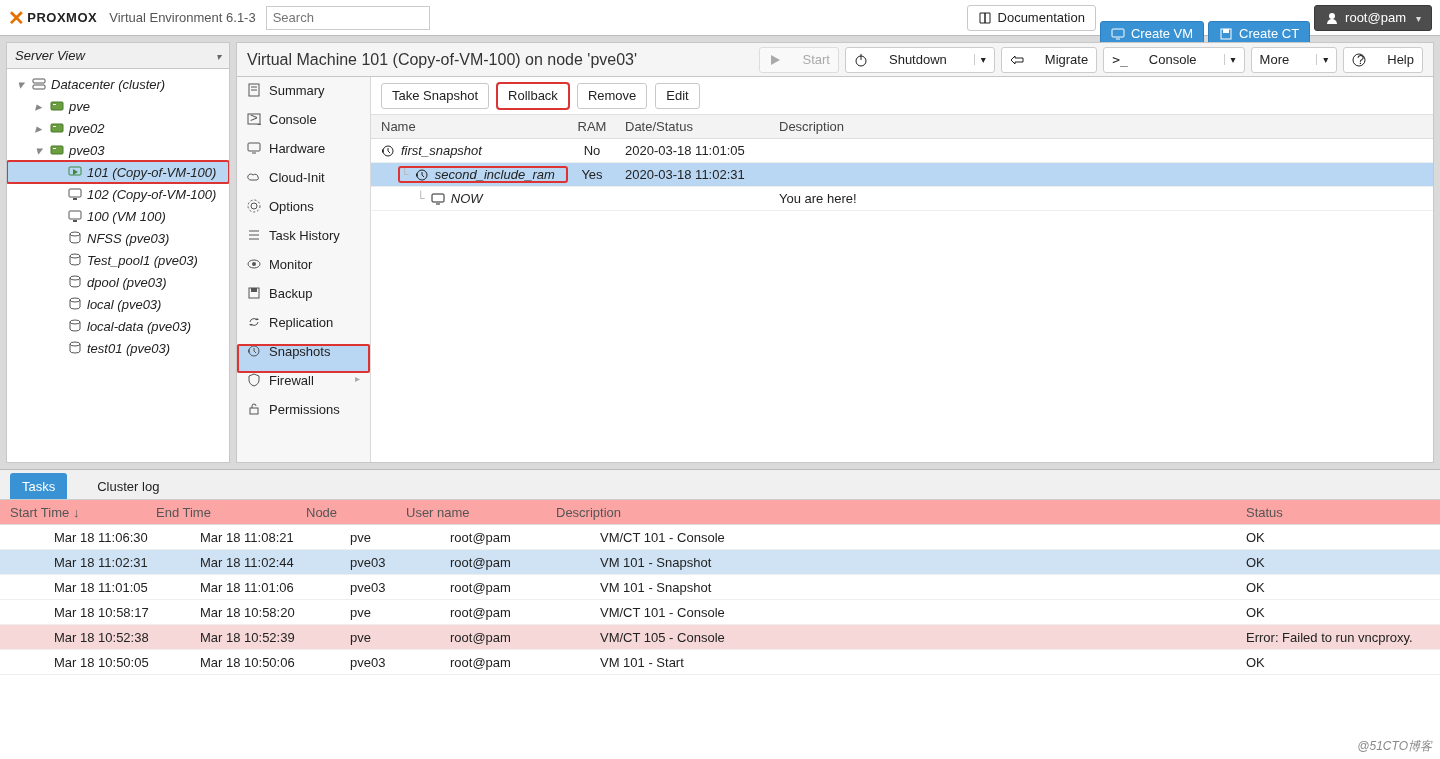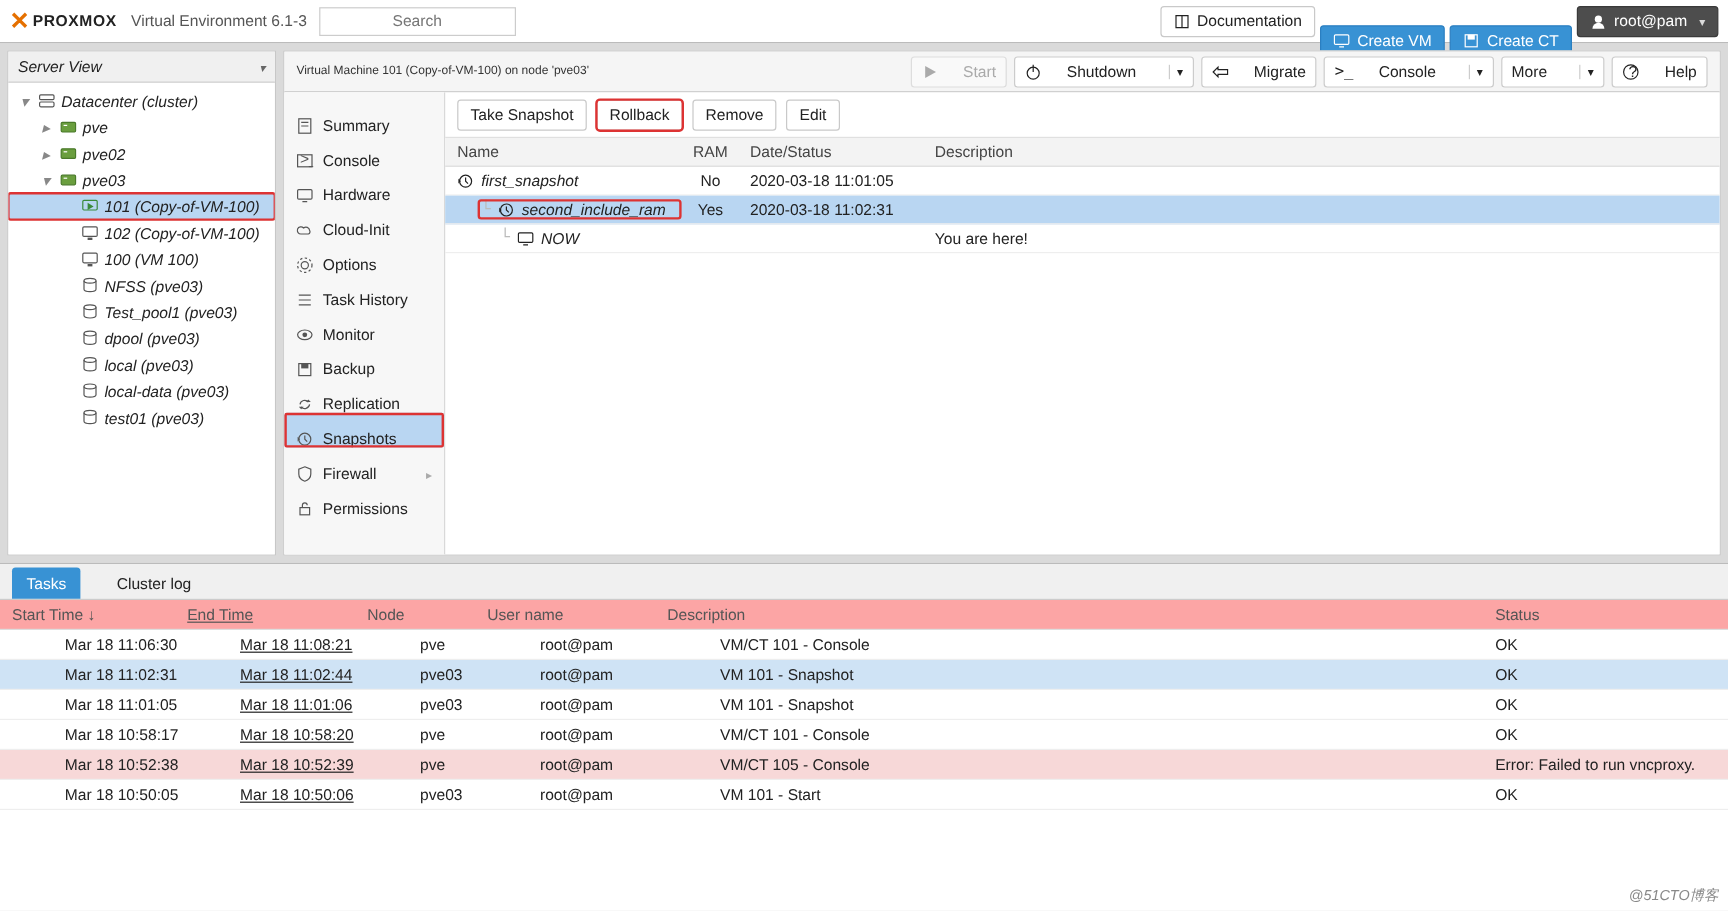--- a/index.html
+++ b/index.html
@@ -1,49 +1,49 @@
 <!DOCTYPE html>
 <html><head>
 <meta charset="utf-8">
 <style>
 * { box-sizing: border-box; font-family: "Helvetica Neue", Arial, sans-serif; font-size: 13px; }
 html, body { margin: 0; padding: 0; width: 1440px; height: 759px; background: #dadada; color: #222; overflow: hidden; }
 .topbar { display: flex; align-items: center; height: 36px; background: #fff; border-bottom: 1px solid #bbb; padding: 0 8px; }
 .logo { display:flex; align-items:center; gap:2px; margin-right: 8px; font-weight:700; font-size:18px; letter-spacing:.5px;}
 .logo .x { color:#e57000; font-weight:900; font-size:20px;}
 .topbar-title { color:#555; margin: 0 10px 0 4px; }
-.search { width:164px; height:24px; border:1px solid #ccc; background:#fff; padding:2px 6px;text-align:center; }
+.search { width:164px; height:24px; border:1px solid #ccc; background:#fff; padding:2px 6px; }
 .topbar-spacer { flex:1; }
 .btn { display:inline-flex; align-items:center; gap:6px; height:26px; padding:0 10px; border:1px solid #c9c9c9; background:#fff; border-radius:3px; cursor:pointer; margin-left:4px; }
 .btn.blue { background:#3892d4; color:#fff; border-color:#2b7fc1;margin-top:32px; }
 .btn.dark { background:#4d4d4d; color:#fff; border-color:#3a3a3a; }
 .btn .chev::after { content:"▾"; margin-left:4px; font-size:10px; opacity:.8;}
 .shell { position:absolute; top:36px; left:0; right:0; bottom:0; display:flex; flex-direction:column; }
 .upper { flex:1; display:flex; min-height:0; padding:6px; gap:6px; }
 .panel { background:#f5f5f5; border:1px solid #c7c7c7; display:flex; flex-direction:column; }
 .side { width:224px;font-style:italic; }
 .side-header { height:26px; border-bottom:1px solid #c7c7c7; display:flex; align-items:center; justify-content:space-between; padding:0 8px; background:#f0f0f0; font-size:13px; }
 .side-header .chev::after { content:"▾"; font-size:10px; color:#666;}
 .tree { flex:1; background:#fff; overflow:auto; padding:4px 0; }
 .tree-row { display:flex; align-items:center; height:22px; padding-left:6px; gap:4px; cursor:default; }
 .tree-row.sel { background:#b9d6f2; }
 .tree-row.sel.box { outline:2px solid #d33; outline-offset:-1px; border-radius:2px;}
 .ind0 { padding-left:10px;} .ind1{padding-left:28px;} .ind2{padding-left:46px;}
 .tw::before { content:"▸"; color:#888; width:10px; display:inline-block;} .tw.open::before{content:"▾";}
 .ic { width:16px; display:inline-flex; justify-content:center; color:#555;}
 .main { flex:1; display:flex; flex-direction:column; }
 .main-head { height:34px; display:flex; align-items:center; padding:0 10px; background:#f5f5f5; border-bottom:1px solid #c7c7c7; }
-.main-head .title { flex:1; font-size:10px; color:#333;}
+.main-head .title { flex:1; font-size:16px; color:#333;}
 .mh-btn { display:inline-flex; align-items:center; gap:21px; height:26px; padding:0 8px; border:1px solid #ccc; background:#fff; border-radius:3px; cursor:pointer; margin-left:6px;text-align:center; }
 .mh-btn.disabled { color:#aaa; border-color:#ddd; background:#f9f9f9; cursor:default;}
 .mh-btn .split { border-left:1px solid #ccc; margin-left:6px; padding-left:6px; font-size:10px;}
 .mh-btn .split::after{content:"▾";}
 .content { flex:1; display:flex; background:#fff; }
 .subnav { width:134px; border-right:1px solid #d9d9d9; background:#f7f7f7; padding:6px 0; }
-.subnav-item { display:flex; align-items:flex-end; gap:8px; height:29px; padding:0 10px; cursor:pointer; }
+.subnav-item { display:flex; align-items:flex-start; gap:8px; height:29px; padding:0 10px; cursor:pointer; }
 .subnav-item.sel { background:#b9d6f2; }
 .subnav-item.sel.box { outline:2px solid #d33; outline-offset:-2px; border-radius:2px;}
 .subnav-item .ic { width:14px; }
 .snap-pane { flex:1; display:flex; flex-direction:column; }
 .snap-tb { height:38px; display:flex; align-items:center; gap:8px; padding:0 10px; border-bottom:1px solid #e0e0e0;}
 .snap-tb .btn { margin-left:0; }
 .snap-tb .btn.box { outline:2px solid #d33; outline-offset:-1px;}
 .snap-grid-head, .snap-row { display:flex; align-items:center; height:24px; }
 .snap-grid-head { background:#f3f3f3; border-bottom:1px solid #ddd; color:#444;}
 .col-name { width:196px; padding-left:10px;} .col-ram{width:50px; text-align:center;} .col-date{width:150px; padding-left:8px;} .col-desc{flex:1; padding-left:12px;}
@@ -51,21 +51,21 @@
 .snap-row.sel { background:#b9d6f2; }
 .snap-name { display:flex; align-items:center; gap:6px;font-style:italic;}
 .snap-name.box { outline:2px solid #d33; outline-offset:-1px; border-radius:2px; padding:0 2px;}
 .tree-conn { color:#bbb; font-family:monospace; }
 .bottom { height:290px; border-top:1px solid #bbb; background:#fff; display:flex; flex-direction:column;}
 .tabs-row { height:30px; display:flex; align-items:flex-end; padding:0 10px; gap:18px; background:#f0f0f0; border-bottom:1px solid #ccc;}
 .tab { height:26px; display:flex; align-items:center; padding:0 12px; border-radius:3px 3px 0 0; cursor:pointer; }
 .tab.active { background:#3892d4; color:#fff; }
 .log-head, .log-row { display:flex; align-items:center; height:25px; }
 .log-head { background:#fca5a5; border-bottom:1px solid #ddd; color:#555;}
-.lc-start{width:150px; padding-left:10px;} .lc-end{width:150px; padding-left:6px;text-decoration:underline;} .lc-node{width:100px; padding-left:6px;} .lc-user{width:150px; padding-left:6px;} .lc-desc{flex:1; padding-left:6px;} .lc-status{width:200px; padding-left:6px;}
+.lc-start{width:150px; padding-left:10px;} .lc-end{width:150px; padding-left:6px;} .lc-node{width:100px; padding-left:6px;} .lc-user{width:150px; padding-left:6px;} .lc-desc{flex:1; padding-left:6px;} .lc-status{width:200px; padding-left:6px;}
 .log-row { border-bottom:1px solid #eee;padding-left:44px;}
 .log-row.blue { background:#cfe3f5;}
 .log-row.pink { background:#f7d8d8;}
 .watermark { position:absolute; right:8px; bottom:4px; color:#888; font-size:12px; font-style:italic;}
 svg.i { width:14px; height:14px; }
 </style>
 </head>
 <body>
 
 <svg width="0" height="0" style="position:absolute">

